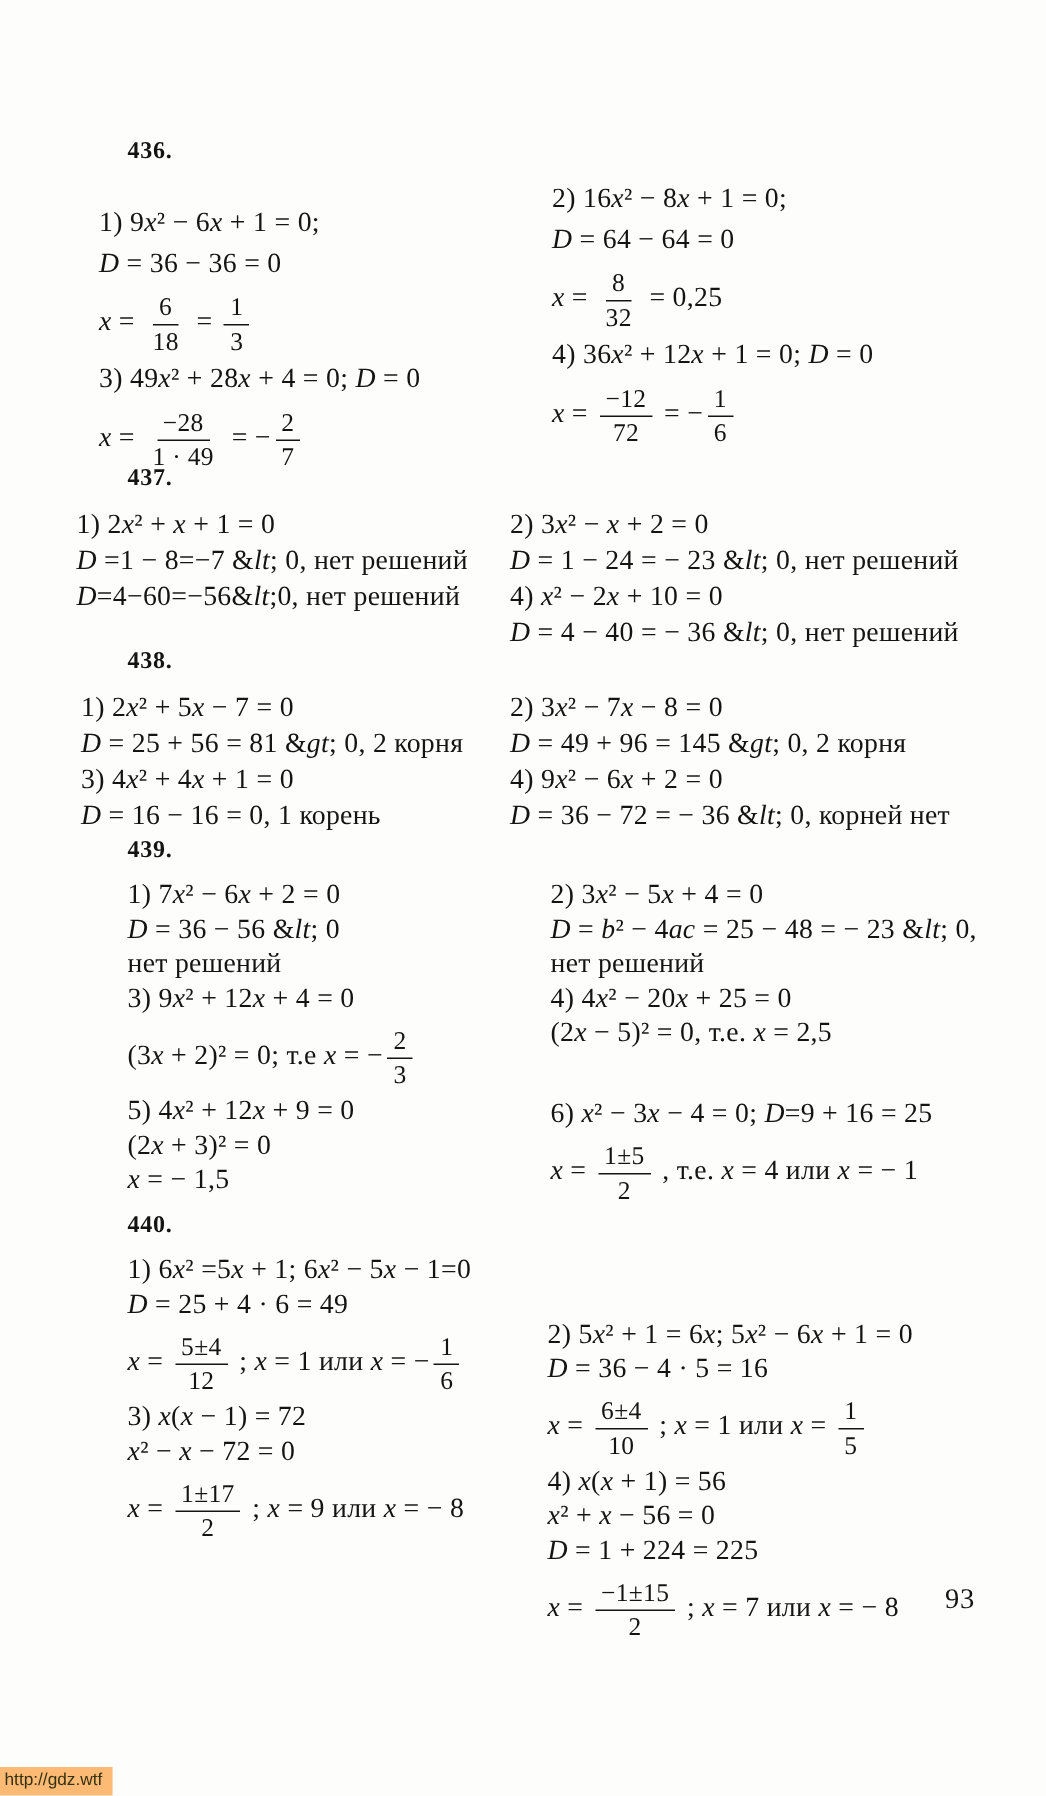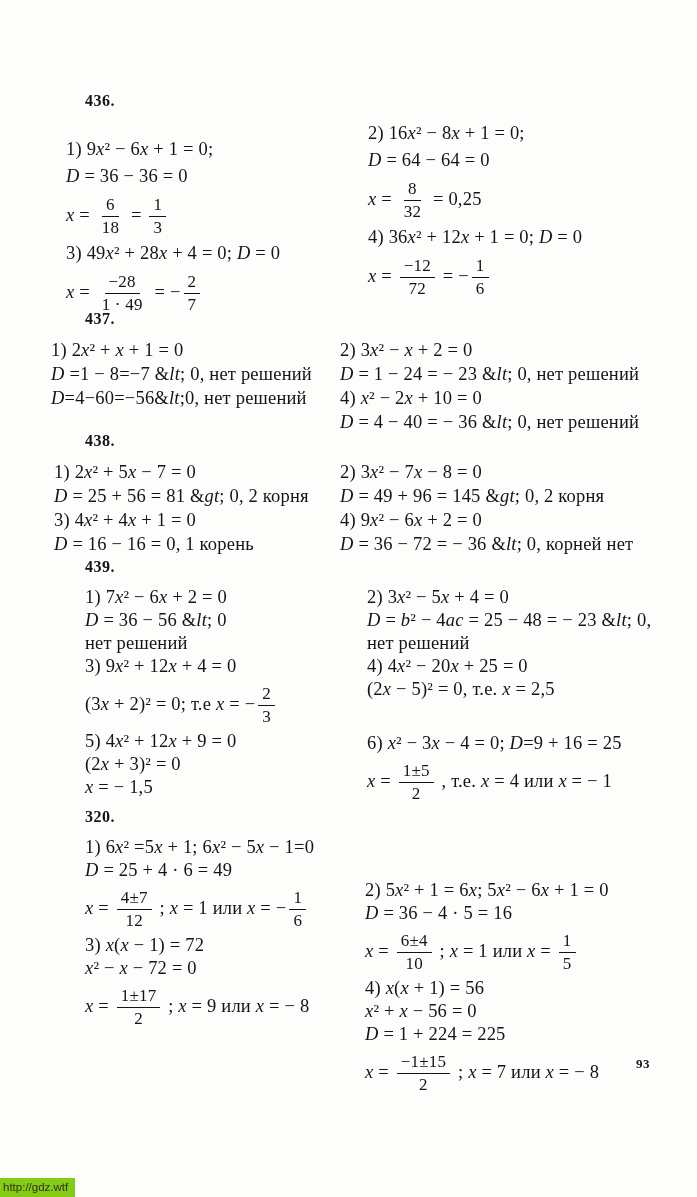--- a/index.html
+++ b/index.html
@@ -40,25 +40,25 @@
   .frac{
     display:inline-flex;flex-direction:column;align-items:center;
     margin:0 3px;font-size:17px;line-height:1.12;
     transform:translateY(1px);
   }
   .frac .num{display:block;padding:0 4px 1px;border-bottom:1.7px solid #141414;}
   .frac .den{display:block;padding:1px 4px 0;}
   i{font-style:italic;}
   .page-number{
     position:absolute;top:1056px;right:47px;
-    font-size:13px;font-weight:bold;letter-spacing:0.5px;
+    font-size:19px;font-weight:normal;letter-spacing:0.5px;
   }
   .watermark{
     position:absolute;left:0;bottom:0;
-    background:#84cc16;color:#35300f;
+    background:#fdba74;color:#35300f;
     font-family:"Liberation Sans", sans-serif;
     font-size:11.5px;padding:3px 7px 4px 3px;
   }
 </style>
 </head>
 <body>
 
 <div class="page">
 
   <section class="sec s436">
@@ -128,25 +128,25 @@
         <div class="line"><span>нет решений</span></div>
         <div class="line"><span>4) 4<i>x</i>² − 20<i>x</i> + 25 = 0</span></div>
         <div class="line"><span>(2<i>x</i> − 5)² = 0, т.е. <i>x</i> = 2,5</span></div>
         <div class="line gap"></div>
         <div class="line"><span>6) <i>x</i>² − 3<i>x</i> − 4 = 0; <i>D</i>=9 + 16 = 25</span></div>
         <div class="line tall"><span><i>x</i> = </span><span class="frac"><span class="num">1±5</span><span class="den">2</span></span><span> , т.е. <i>x</i> = 4 или <i>x</i> = − 1</span></div>
       </div>
   </section>
 
   <section class="sec s440">
-    <div class="sec-title">320.</div>
+    <div class="sec-title">440.</div>
     <div class="col col-l">
         <div class="line"><span>1) 6<i>x</i>² =5<i>x</i> + 1; 6<i>x</i>² − 5<i>x</i> − 1=0</span></div>
         <div class="line"><span><i>D</i> = 25 + 4 · 6 = 49</span></div>
-        <div class="line tall"><span><i>x</i> = </span><span class="frac"><span class="num">4±7</span><span class="den">12</span></span><span> ; <i>x</i> = 1 или <i>x</i> = −</span><span class="frac"><span class="num">1</span><span class="den">6</span></span></div>
+        <div class="line tall"><span><i>x</i> = </span><span class="frac"><span class="num">5±4</span><span class="den">12</span></span><span> ; <i>x</i> = 1 или <i>x</i> = −</span><span class="frac"><span class="num">1</span><span class="den">6</span></span></div>
         <div class="line"><span>3) <i>x</i>(<i>x</i> − 1) = 72</span></div>
         <div class="line"><span><i>x</i>² − <i>x</i> − 72 = 0</span></div>
         <div class="line tall"><span><i>x</i> = </span><span class="frac"><span class="num">1±17</span><span class="den">2</span></span><span> ; <i>x</i> = 9 или <i>x</i> = − 8</span></div>
       </div>
     <div class="col col-r">
         <div class="line"><span>2) 5<i>x</i>² + 1 = 6<i>x</i>; 5<i>x</i>² − 6<i>x</i> + 1 = 0</span></div>
         <div class="line"><span><i>D</i> = 36 − 4 · 5 = 16</span></div>
         <div class="line tall"><span><i>x</i> = </span><span class="frac"><span class="num">6±4</span><span class="den">10</span></span><span> ; <i>x</i> = 1 или <i>x</i> = </span><span class="frac"><span class="num">1</span><span class="den">5</span></span></div>
         <div class="line"><span>4) <i>x</i>(<i>x</i> + 1) = 56</span></div>
         <div class="line"><span><i>x</i>² + <i>x</i> − 56 = 0</span></div>

